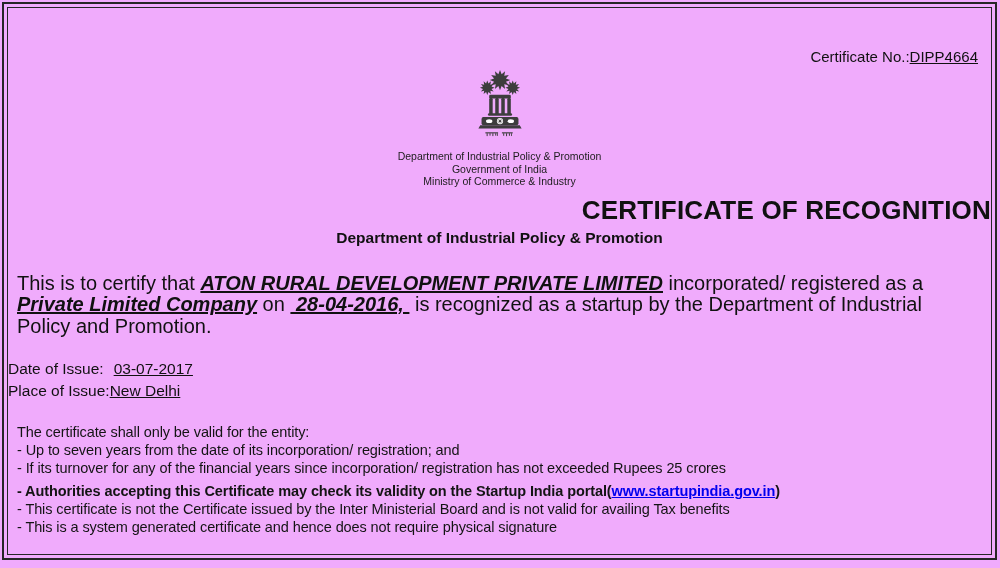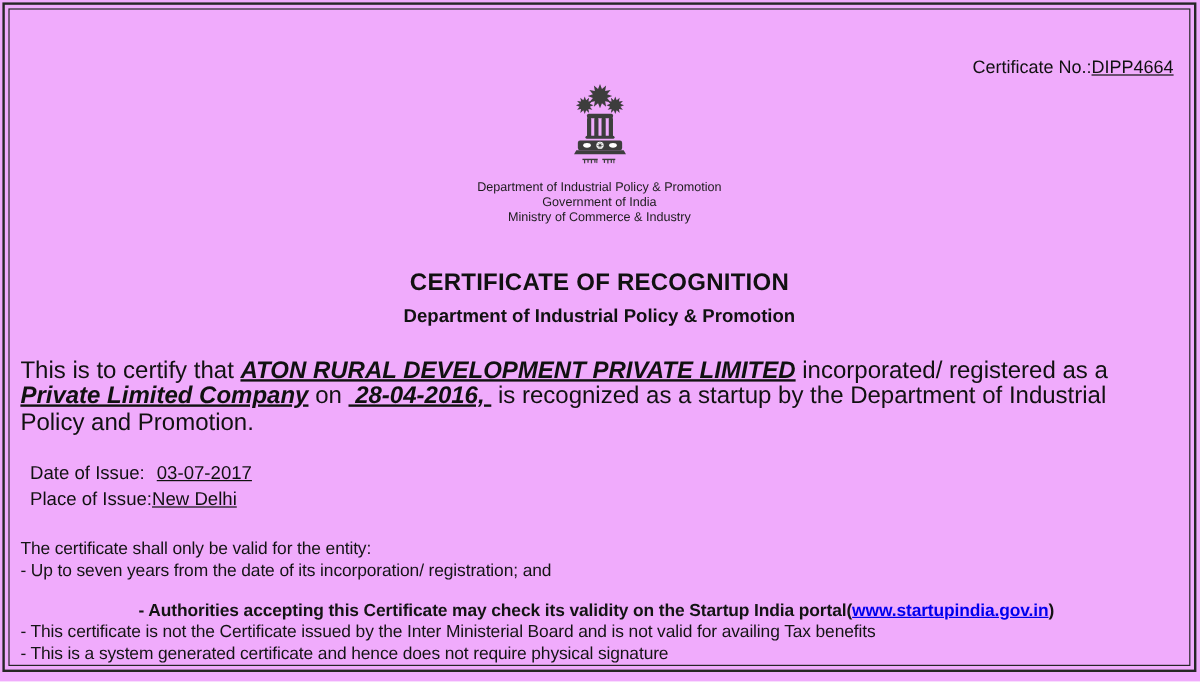--- a/index.html
+++ b/index.html
@@ -35,25 +35,25 @@
   .u { text-decoration: underline; }
   .emblem-wrap { text-align: center; margin-top: 2px; height: 70px; }
   .org-lines {
     text-align: center;
     font-size: 10.5px;
     line-height: 12.5px;
     margin-top: 12px;
     color: #1c1c1c;
   }
   .title {
-    text-align: center;
-    font-size: 20px;
+    text-align: right;
+    font-size: 26px;
     font-weight: bold;
     line-height: 26px;
-    margin-top: 35px;
+    margin-top: 9px;
     letter-spacing: 0.2px;
   }
   .subtitle {
     text-align: center;
     font-size: 15.5px;
     font-weight: bold;
     line-height: 19px;
     margin-top: 5px;
   }
   .statement {
@@ -61,33 +61,33 @@
     font-size: 20px;
     line-height: 21.5px;
   }
   .biu {
     font-weight: bold;
     font-style: italic;
     text-decoration: underline;
   }
   .ws-pre { white-space: pre; }
   .issue-block {
-    margin: 21px 0 0 17px;
+    margin: 21px 0 0 0;
     font-size: 15.5px;
     line-height: 22px;
   }
   .issue-date-value { margin-left: 10px; }
   .notes {
     margin: 21px 14px 0 9px;
     font-size: 14.5px;
     line-height: 18px;
     letter-spacing: -0.1px;
     color: #141414;
   }
-  .note-authorities { font-weight: bold; margin-top: 15px; text-align: center; }
+  .note-authorities { font-weight: bold; margin-top: 5px; }
   .portal-link {
     color: #0000ee;
     font-weight: bold;
     text-decoration: underline;
     cursor: pointer;
   }
   .emblem-svg { display: inline-block; }
 </style>
 </head>
 <body>
@@ -149,20 +149,21 @@
       <div class="statement"><span>This is to certify that </span><span class="biu">ATON RURAL DEVELOPMENT PRIVATE LIMITED</span><span> incorporated/ registered as a </span><span class="biu">Private Limited Company</span><span> on </span><span class="biu ws-pre"> 28-04-2016, </span><span> is recognized as a startup by the Department of Industrial Policy and Promotion.</span></div>
 
       <div class="issue-block">
         <div><span>Date of Issue:</span><span class="u issue-date-value">03-07-2017</span></div>
         <div><span>Place of Issue:</span><span class="u">New Delhi</span></div>
       </div>
 
       <div class="notes">
         <div>The certificate shall only be valid for the entity:</div>
         <div>- Up to seven years from the date of its incorporation/ registration; and</div>
+        <div>- If its turnover for any of the financial years since incorporation/ registration has not exceeded Rupees 25 crores</div>
         <div class="note-authorities"><span>- Authorities accepting this Certificate may check its validity on the Startup India portal(</span><a class="portal-link">www.startupindia.gov.in</a><span>)</span></div>
         <div>- This certificate is not the Certificate issued by the Inter Ministerial Board and is not valid for availing Tax benefits</div>
         <div>- This is a system generated certificate and hence does not require physical signature</div>
       </div>
 
     </div>
   </div>
 </div>
 
 </body></html>

